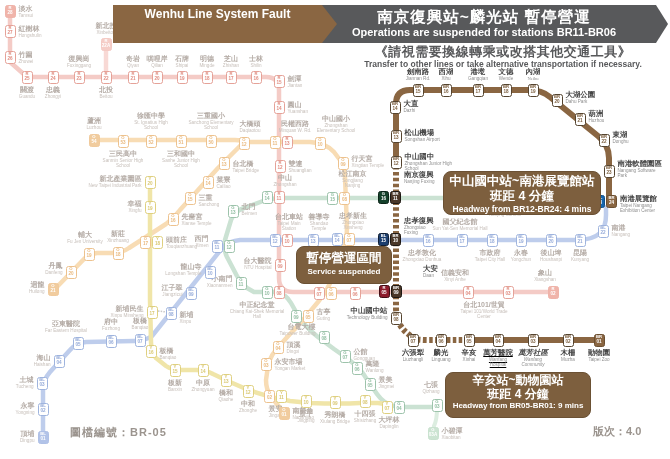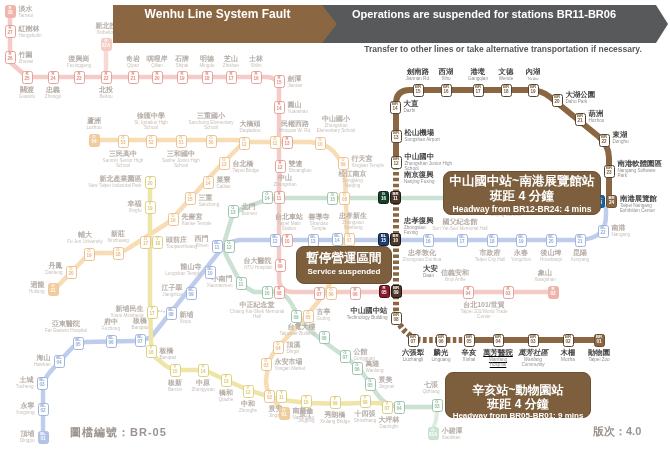--- a/index.html
+++ b/index.html
@@ -43,21 +43,21 @@
   .callout{position:absolute;background:#7D5F3E;border:1px solid #6B5134;border-radius:8px;
     color:#fff;text-align:center;box-sizing:border-box;}
   .callout .c-zh{font-weight:bold;line-height:1.18;}
   .callout .c-en{font-weight:bold;}
   .callout.c1{left:443px;top:171px;width:158px;height:44px;padding-top:2px;}
   .callout.c1 .c-zh{font-size:12.5px;}
   .callout.c1 .c-en{font-size:8.5px;line-height:10px;}
   .callout.c2{left:296px;top:246px;width:96px;height:38px;padding-top:4px;}
   .callout.c2 .c-zh{font-size:12.5px;}
   .callout.c2 .c-en{font-size:8px;line-height:12px;}
-  .callout.c3{left:445px;top:372px;width:146px;height:46px;padding-top:10px;}
+  .callout.c3{left:445px;top:372px;width:146px;height:46px;padding-top:0;}
   .callout.c3 .c-zh{font-size:12px;}
   .callout.c3 .c-en{font-size:8px;line-height:10px;}
 
   .footer-left{position:absolute;left:70px;top:425px;font-size:11px;font-weight:bold;
     color:#9B948E;letter-spacing:1px;}
   .footer-right{position:absolute;left:593px;top:424px;font-size:11px;font-weight:bold;color:#9B948E;}
 </style>
 </head>
 <body>
 
@@ -1275,26 +1275,28 @@
           <span class="bn">23</span>
         </div>
       </div>
       <div class="lbl right emph" style="left: 617.5px; top: 169px; transform: translate(0px, -50%);">
         <span class="zh">南港軟體園區</span>
         <span class="en" style="max-width: 46px;">Nangang Software Park</span>
       </div>
     </div>
 
   <div class="banner-gray">
+    <div class="bz">南京復興站~麟光站 暫停營運</div>
     <div class="be">Operations are suspended for stations BR11-BR06</div>
   </div>
   <div class="banner-brown">
     <div class="be">Wenhu Line System Fault</div>
   </div>
   <div class="advisory">
+    <div class="az">《請視需要換線轉乘或改搭其他交通工具》</div>
     <div class="ae">Transfer to other lines or take alternative transportation if necessary.</div>
   </div>
 
   <div class="callout c1">
     <div class="c-zh">中山國中站~南港展覽館站</div>
     <div class="c-zh">班距 4 分鐘</div>
     <div class="c-en">Headway from BR12-BR24: 4 mins</div>
   </div>
   <div class="callout c2">
     <div class="c-zh">暫停營運區間</div>

